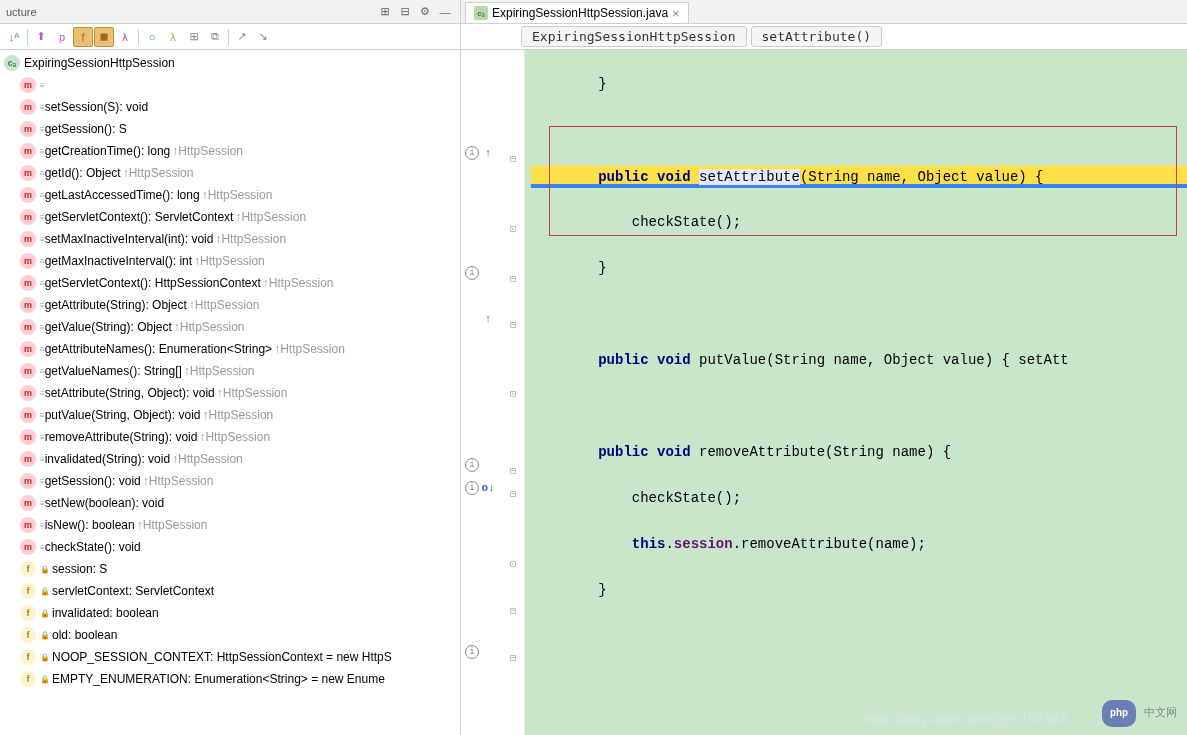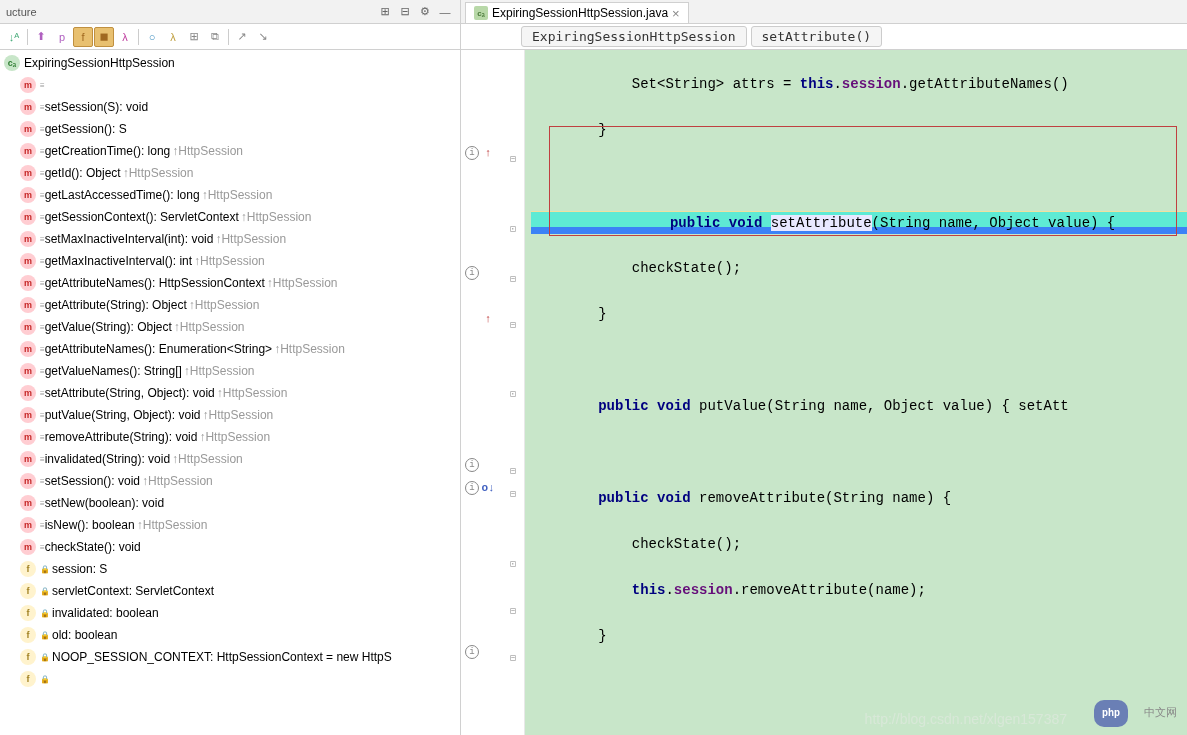--- a/index.html
+++ b/index.html
@@ -32,27 +32,27 @@
 .bc-item { background: #f5f5f5; border: 1px solid #ccc; border-radius: 3px; padding: 2px 10px; font-family: "Consolas", monospace; font-size: 13px; color: #333; }
 .editor { flex: 1; display: flex; font-family: "Consolas", "Courier New", monospace; font-size: 14px; line-height: 23px; overflow: hidden; }
 .gutter { width: 64px; background: #fff; border-right: 1px solid #e8e8e8; position: relative; flex-shrink: 0; }
 .gutter-mark { position: absolute; left: 4px; width: 14px; height: 14px; border-radius: 50%; display: flex; align-items: center; justify-content: center; font-size: 9px; }
 .gm-info { background: #fff; border: 1px solid #888; color: #888; }
 .gm-up { color: #c04040; font-size: 11px; font-weight: bold; }
 .gm-down { color: #4060c0; font-size: 11px; font-weight: bold; }
 .fold-mark { position: absolute; right: 4px; width: 10px; height: 10px; color: #aaa; font-size: 10px; }
 .code-area { flex: 1; background: #c8e6c9; padding-left: 6px; overflow: hidden; position: relative; white-space: pre; }
 .code-line { height: 23px; }
-.code-line.hl { background: #5eead4; border-top: 1px solid #f0e0a0; border-bottom: 7px solid #3b82f6; text-align: center; }
+.code-line.hl { background: #fde047; border-top: 1px solid #f0e0a0; border-bottom: 4px solid #3b82f6; }
 .kw { color: #000080; font-weight: bold; }
 .field { color: #660e7a; font-weight: bold; }
 .num { color: #0000ff; }
 .method-box { position: absolute; border: 1px solid #c04040; background: transparent; }
 .watermark { position: absolute; bottom: 4px; right: 120px; color: #d8e8d8; font-size: 14px; font-family: Arial; }
-.php-logo { position: absolute; bottom: 8px; right: 10px; font-size: 11px; color: #888; display: flex; align-items: center; gap: 16px; }
+.php-logo { position: absolute; bottom: 8px; right: 10px; font-size: 11px; color: #888; display: flex; align-items: center; gap: 8px; }
 .php-badge { background: #6a7fb5; color: #fff; padding: 2px 8px; border-radius: 10px; font-weight: bold; font-size: 10px; }
 </style>
 </head>
 <body>
 
 <div class="panel-left">
   <div class="panel-header">
     <span class="panel-title">ucture</span>
     <div class="panel-actions">
       <span>⊞</span>
@@ -112,39 +112,39 @@
         </div>
         <div class="tree-row indent">
           <span class="tree-icon ic-m">m</span>
           <span style="color: rgb(153, 153, 153); font-size: 8px;">≡ </span>
           <span class="tree-label">getLastAccessedTime(): long</span>
           <span class="tree-type"> ↑HttpSession</span>
         </div>
         <div class="tree-row indent">
           <span class="tree-icon ic-m">m</span>
           <span style="color: rgb(153, 153, 153); font-size: 8px;">≡ </span>
-          <span class="tree-label">getSessionContext(): ServletContext</span>
+          <span class="tree-label">getServletContext(): ServletContext</span>
           <span class="tree-type"> ↑HttpSession</span>
         </div>
         <div class="tree-row indent">
           <span class="tree-icon ic-m">m</span>
           <span style="color: rgb(153, 153, 153); font-size: 8px;">≡ </span>
           <span class="tree-label">setMaxInactiveInterval(int): void</span>
           <span class="tree-type"> ↑HttpSession</span>
         </div>
         <div class="tree-row indent">
           <span class="tree-icon ic-m">m</span>
           <span style="color: rgb(153, 153, 153); font-size: 8px;">≡ </span>
           <span class="tree-label">getMaxInactiveInterval(): int</span>
           <span class="tree-type"> ↑HttpSession</span>
         </div>
         <div class="tree-row indent">
           <span class="tree-icon ic-m">m</span>
           <span style="color: rgb(153, 153, 153); font-size: 8px;">≡ </span>
-          <span class="tree-label">getAttributeNames(): HttpSessionContext</span>
+          <span class="tree-label">getServletContext(): HttpSessionContext</span>
           <span class="tree-type"> ↑HttpSession</span>
         </div>
         <div class="tree-row indent">
           <span class="tree-icon ic-m">m</span>
           <span style="color: rgb(153, 153, 153); font-size: 8px;">≡ </span>
           <span class="tree-label">getAttribute(String): Object</span>
           <span class="tree-type"> ↑HttpSession</span>
         </div>
         <div class="tree-row indent">
           <span class="tree-icon ic-m">m</span>
@@ -184,21 +184,21 @@
         </div>
         <div class="tree-row indent">
           <span class="tree-icon ic-m">m</span>
           <span style="color: rgb(153, 153, 153); font-size: 8px;">≡ </span>
           <span class="tree-label">invalidated(String): void</span>
           <span class="tree-type"> ↑HttpSession</span>
         </div>
         <div class="tree-row indent">
           <span class="tree-icon ic-m">m</span>
           <span style="color: rgb(153, 153, 153); font-size: 8px;">≡ </span>
-          <span class="tree-label">setSession(): void</span>
+          <span class="tree-label">getSession(): void</span>
           <span class="tree-type"> ↑HttpSession</span>
         </div>
         <div class="tree-row indent">
           <span class="tree-icon ic-m">m</span>
           <span style="color: rgb(153, 153, 153); font-size: 8px;">≡ </span>
           <span class="tree-label">setNew(boolean): void</span>
         </div>
         <div class="tree-row indent">
           <span class="tree-icon ic-m">m</span>
           <span style="color: rgb(153, 153, 153); font-size: 8px;">≡ </span>
@@ -231,20 +231,21 @@
           <span class="tree-label">old: boolean</span>
         </div>
         <div class="tree-row indent">
           <span class="tree-icon ic-f">f</span>
           <span class="lock-icon">🔒</span>
           <span class="tree-label">NOOP_SESSION_CONTEXT: HttpSessionContext = new HttpS</span>
         </div>
         <div class="tree-row indent">
           <span class="tree-icon ic-f">f</span>
           <span class="lock-icon">🔒</span>
+          <span class="tree-label">EMPTY_ENUMERATION: Enumeration&lt;String&gt; = new Enume</span>
         </div>
       </div>
   </div>
 </div>
 
 <div class="panel-right">
   <div class="tabs">
     <div class="tab">
       <span class="tab-icon">cₐ</span>
       <span>ExpiringSessionHttpSession.java</span>
@@ -270,21 +271,20 @@
       <span class="fold-mark" style="top:218px;">⊟</span>
       <span class="fold-mark" style="top:264px;">⊟</span>
       <span class="fold-mark" style="top:333px;">⊡</span>
       <span class="fold-mark" style="top:410px;">⊟</span>
       <span class="fold-mark" style="top:433px;">⊟</span>
       <span class="fold-mark" style="top:503px;">⊡</span>
       <span class="fold-mark" style="top:550px;">⊟</span>
       <span class="fold-mark" style="top:597px;">⊟</span>
     </div>
     <div class="code-area">
-<div class="code-line">            Set&lt;String&gt; attrs = <span class="kw">this</span>.<span class="field">session</span>.getAttributeNames()</div>
 <div class="code-line">        }</div>
 <div class="code-line"> </div>
 <div class="code-line hl">        <span class="kw">public void</span> <span style="background:#e8e8ff;">setAttribute</span>(String name, Object value) {</div>
 <div class="code-line">            checkState();</div>
 <div class="code-line">        }</div>
 <div class="code-line"> </div>
 <div class="code-line">        <span class="kw">public void</span> putValue(String name, Object value) { setAtt</div>
 <div class="code-line"> </div>
 <div class="code-line">        <span class="kw">public void</span> removeAttribute(String name) {</div>
 <div class="code-line">            checkState();</div>

